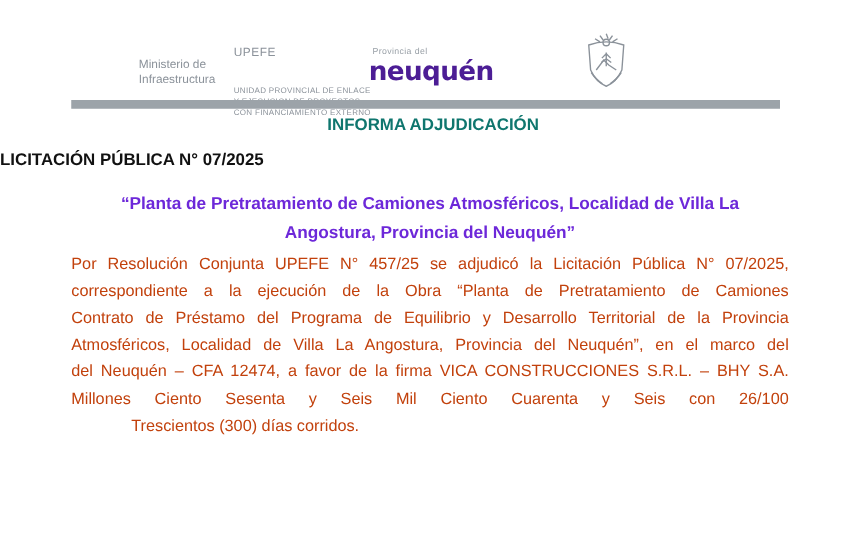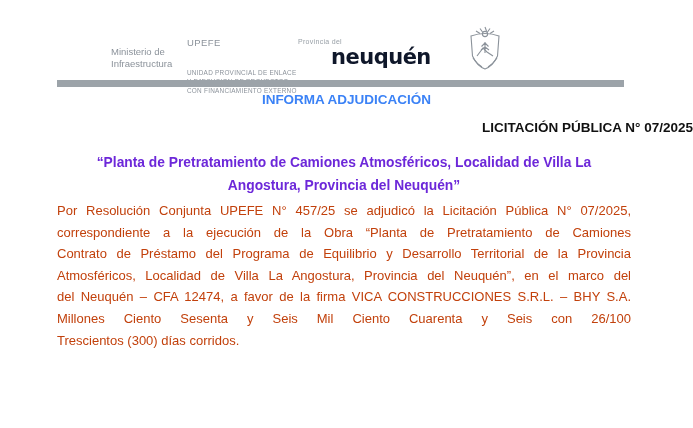--- a/index.html
+++ b/index.html
@@ -22,56 +22,56 @@
 
   .upefe { position: absolute; left: 187px; top: 37px; color: #8b929a; }
   .upefe .acronym { font-size: 9.5px; letter-spacing: 0.4px; margin-bottom: 20px; }
   .upefe .sub { font-size: 6.4px; line-height: 9px; letter-spacing: 0.25px; }
 
   .brand { position: absolute; left: 295px; top: 38px; color: #99a0a7; }
   .brand .prov { font-size: 7px; letter-spacing: 0.3px; margin-left: 3px; }
   .brand .wordmark {
     font-family: "DejaVu Sans", sans-serif;
     font-size: 21px; font-weight: bold; letter-spacing: -0.5px;
-    line-height: 24px; color: #0f172a; margin-left: 36px;
+    line-height: 24px; color: #4c1d95;
   }
 
   .gov { position: absolute; left: 467px; top: 26px; }
   .gov-shield { display: inline-block; vertical-align: middle; }
   .gov-text {
     display: inline-block; vertical-align: middle; margin-left: 8px;
     font-size: 8px; line-height: 9.5px; color: #8b929a;
   }
 
   
   .divider {
     position: absolute; left: 57px; top: 80px;
     width: 567px; height: 7px; background: #9ca3a9;
   }
 
   
   .doc-title {
     position: absolute; left: 0; top: 92px; width: 693px;
-    text-align: center; font-weight: bold; font-size: 13.5px; color: #3b82f6;
+    text-align: center; font-weight: bold; font-size: 13.5px; color: #0f766e;
   }
   .doc-subtitle {
     position: absolute; left: 0; top: 120px; width: 693px;
-    text-align: right; font-weight: bold; font-size: 13.5px; color: #111;
+    text-align: left; font-weight: bold; font-size: 13.5px; color: #111;
   }
   .doc-heading {
     position: absolute; left: 57px; top: 152px; width: 574px;
     text-align: center; font-weight: bold; font-size: 13.8px;
     line-height: 22.5px; color: #6d28d9;
   }
   .doc-body {
     position: absolute; left: 57px; top: 200px; width: 574px;
     font-size: 13px; line-height: 21.6px; color: #c2410c;
   }
   .body-line { text-align: justify; text-align-last: justify; white-space: normal; }
-  .body-line.last { text-align-last: left; }
+  .body-line.last { text-align-last: left; margin-left: 48px; }
 </style>
 </head>
 <body>
 
 <div class="header">
 
   <div class="ministry">
     <div>Ministerio de</div>
     <div>Infraestructura</div>
   </div>

